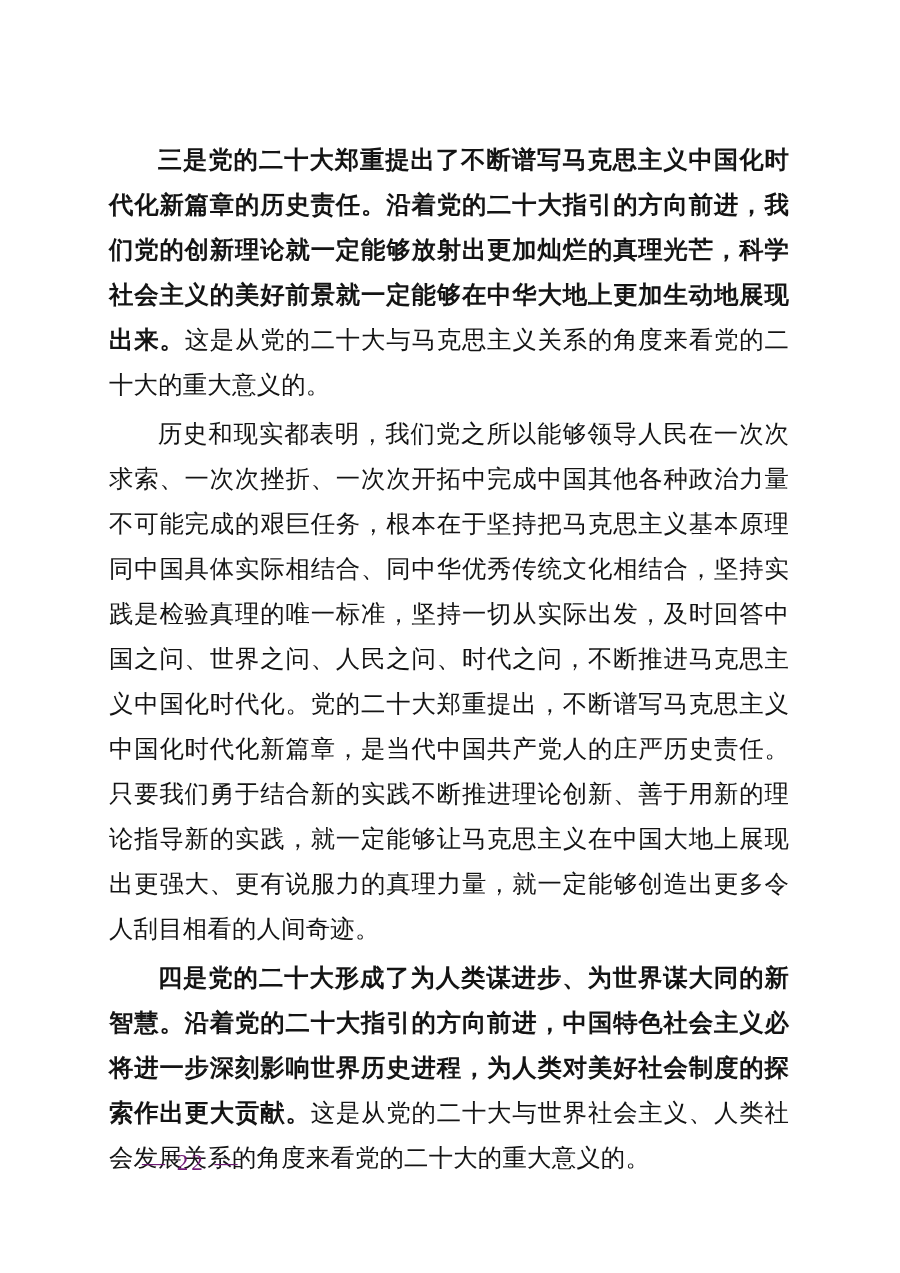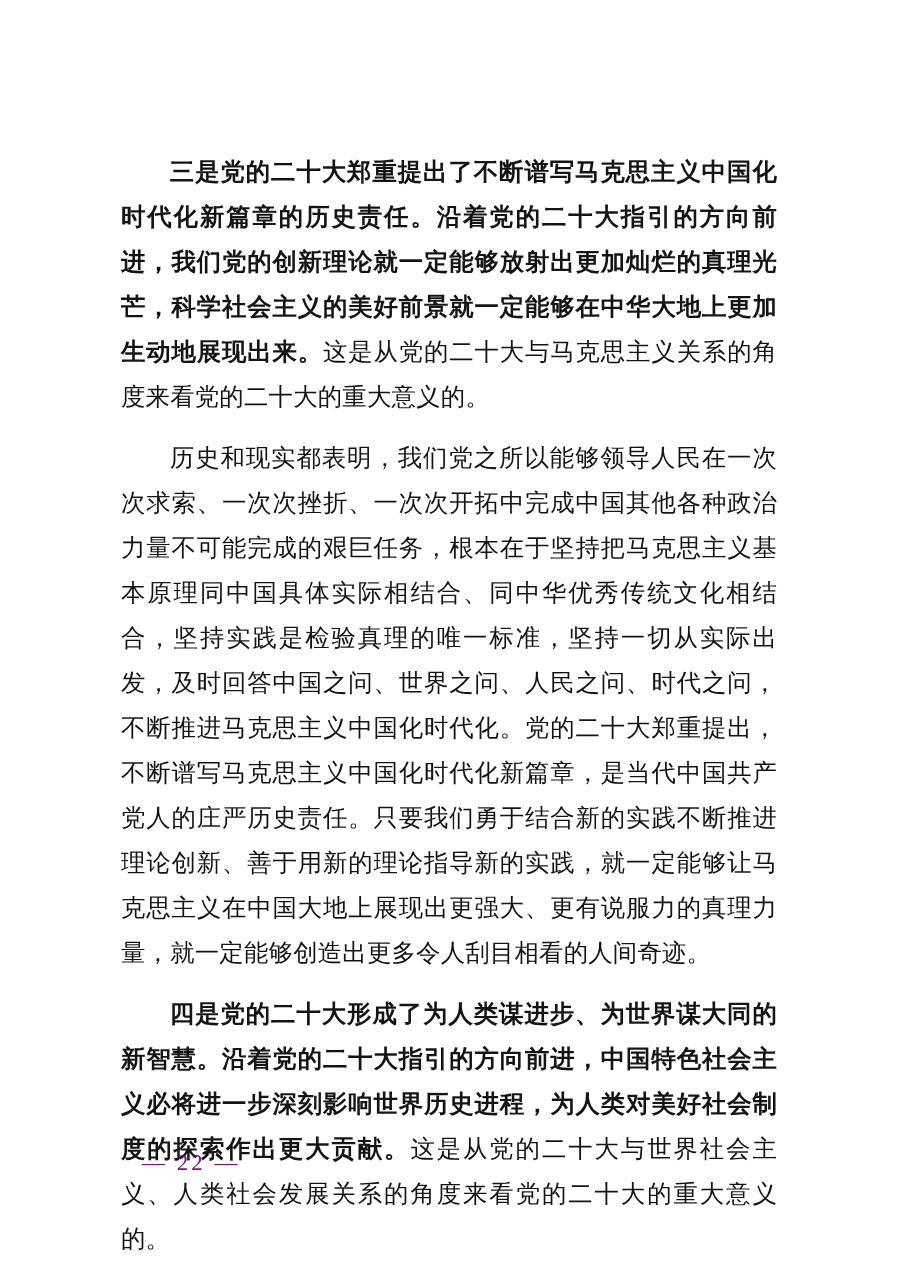--- a/index.html
+++ b/index.html
@@ -21,21 +21,21 @@
     top: 133px;
     width: 688px;
     font-size: 24.4px;
     line-height: 45px;
     color: #141414;
     text-align: justify;
     text-justify: inter-ideograph;
     letter-spacing: 0.2px;
   }
   .text-block p {
-    margin: 16px;
+    margin: 4px;
     padding: 0;
     text-indent: 2em;
   }
   .seg-bold {
     font-weight: 700;
   }
   .page-number {
     position: absolute;
     left: 142px;
     top: 1146px;

